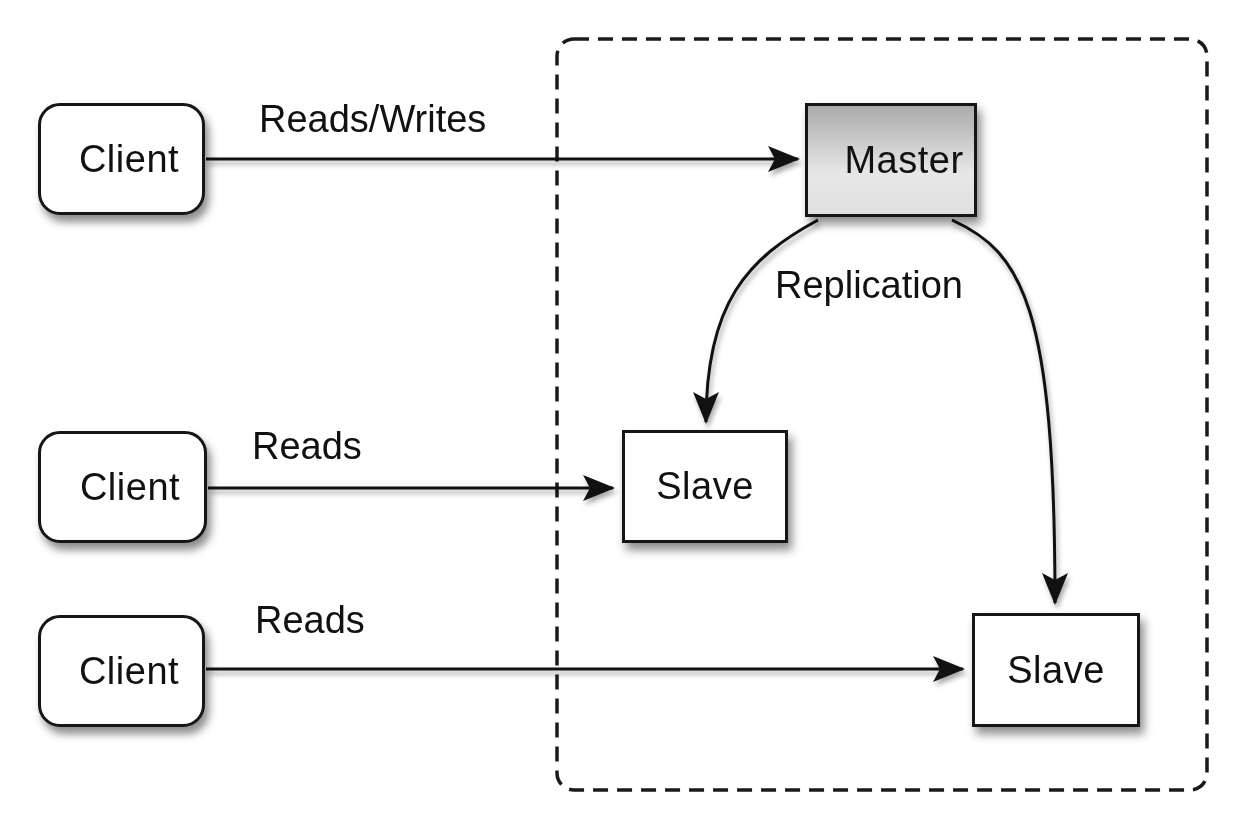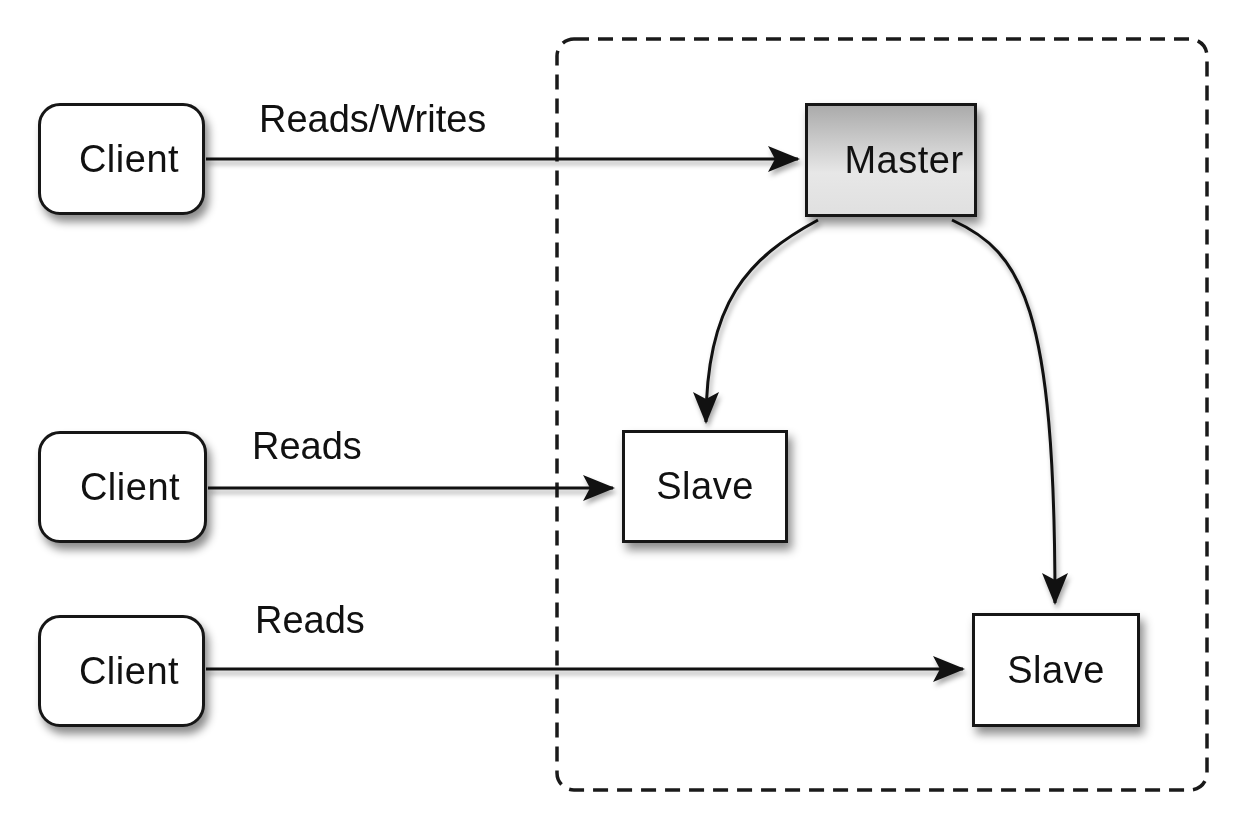--- a/index.html
+++ b/index.html
@@ -104,14 +104,15 @@
   <div class="node slave1">
     <span>Slave</span>
   </div>
   <div class="node slave2">
     <span>Slave</span>
   </div>
 
   <div class="edge-label lbl-reads-writes">Reads/Writes</div>
   <div class="edge-label lbl-reads-2">Reads</div>
   <div class="edge-label lbl-reads-3">Reads</div>
+  <div class="edge-label lbl-replication">Replication</div>
 
 </div>
 
 </body></html>

